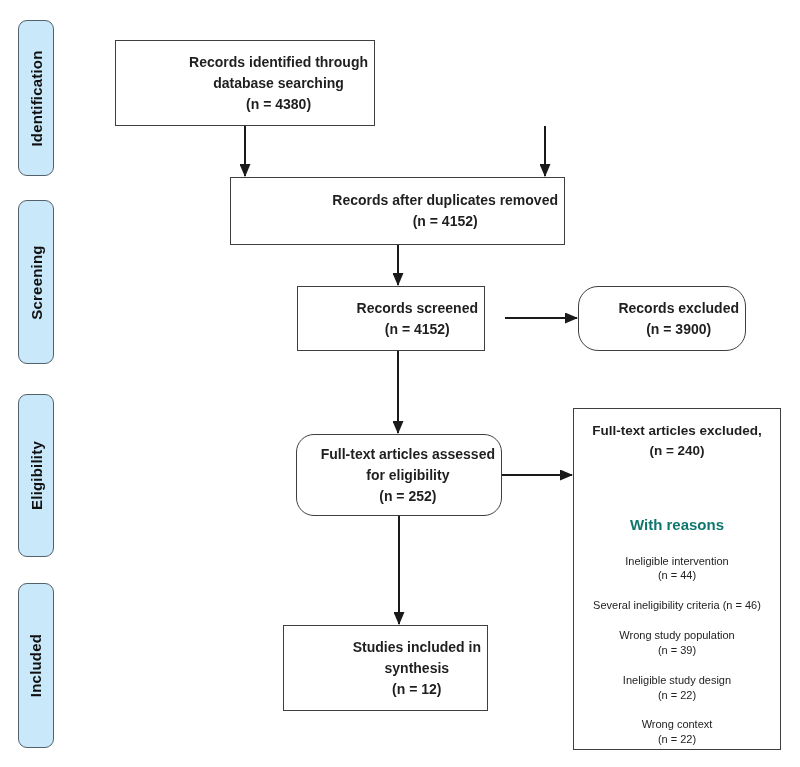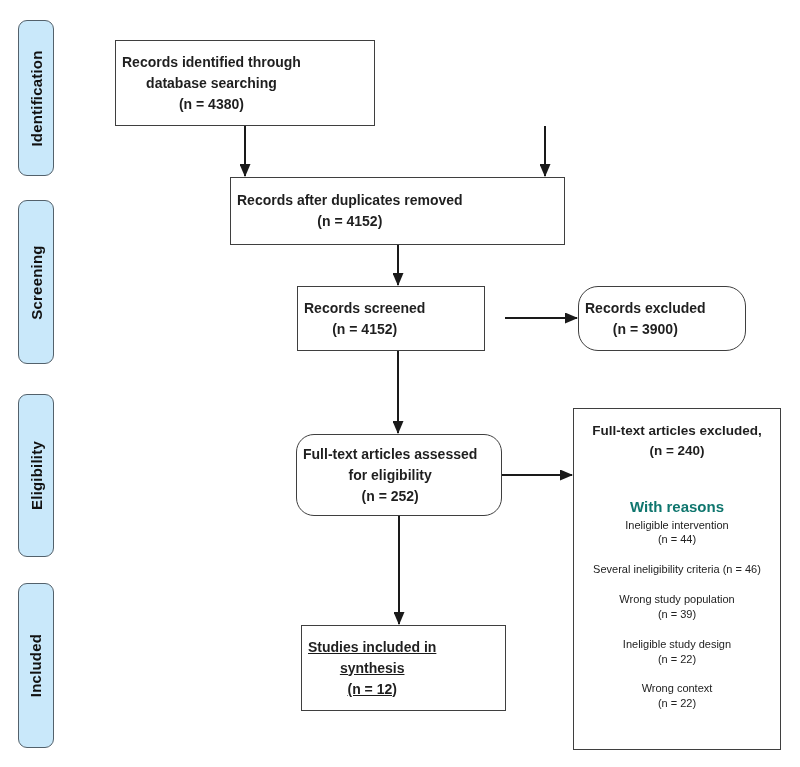--- a/index.html
+++ b/index.html
@@ -49,44 +49,45 @@
   #stage-included       { top: 583px; height: 165px; }
 
   
   .fbox {
     position: absolute;
     background: #ffffff;
     border: 1.6px solid #3f3f3f;
     box-sizing: border-box;
     display: flex;
     align-items: center;
-    justify-content: flex-start;
+    justify-content: flex-end;
     text-align: center;
   }
   .btxt {
     white-space: pre-line;
     font-size: 14px;
     font-weight: 700;
     line-height: 1.5;
     color: #1f1f1f;
     padding: 2px 6px;
   }
   #box-records-identified { left: 115px; top: 40px;  width: 260px; height: 86px; }
   #box-additional-records { left: 415px; top: 40px;  width: 260px; height: 86px; }
   #box-duplicates-removed { left: 230px; top: 177px; width: 335px; height: 68px; }
   #box-records-screened   { left: 297px; top: 286px; width: 188px; height: 65px; }
   #box-records-excluded   { left: 578px; top: 286px; width: 168px; height: 65px; border-radius: 20px; }
   #box-fulltext-assessed  { left: 296px; top: 434px; width: 206px; height: 82px; border-radius: 18px; }
-  #box-studies-included   { left: 301px; top: 625px; width: 205px; height: 86px; text-decoration: underline; }
+  #box-studies-included   { left: 283px; top: 625px; width: 205px; height: 86px; }
 
   #box-fulltext-excluded {
     left: 573px; top: 408px; width: 208px; height: 342px;
     flex-direction: column;
     justify-content: flex-start;
     padding: 12px 6px 10px 6px;
+    gap: 18px;
   }
   #box-fulltext-excluded .title {
     white-space: pre-line;
     font-size: 13.5px;
     font-weight: 700;
     line-height: 1.5;
     color: #1f1f1f;
   }
   #box-fulltext-excluded .subhead {
     margin-top: 36px;

